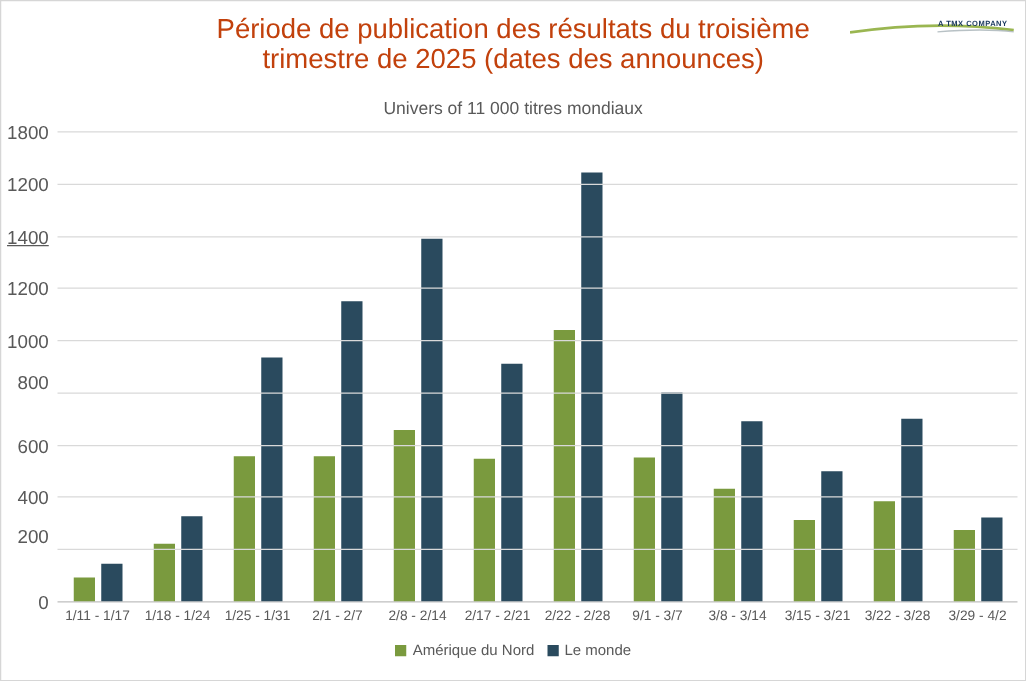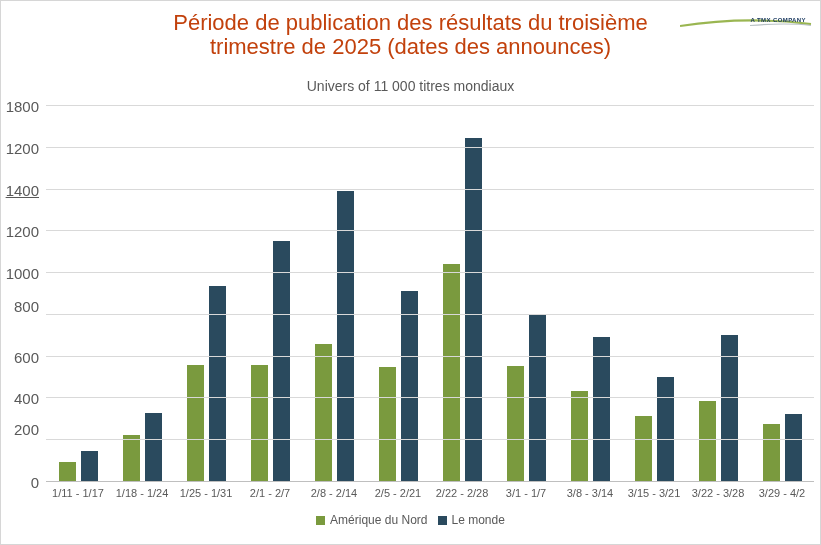--- a/index.html
+++ b/index.html
@@ -128,23 +128,23 @@
       <span class="y-tick-label" style="left: 2px; top: 180.556px; text-decoration: underline;">1400</span>
       <span class="y-tick-label" style="left: 2px; top: 138.778px;">1200</span>
       <span class="y-tick-label" style="left: 2px; top: 97px;">1800</span>
     </div>
   <div class="xlabels" id="xlabels">
       <span class="x-tick-label">1/11 - 1/17</span>
       <span class="x-tick-label">1/18 - 1/24</span>
       <span class="x-tick-label">1/25 - 1/31</span>
       <span class="x-tick-label">2/1 - 2/7</span>
       <span class="x-tick-label">2/8 - 2/14</span>
-      <span class="x-tick-label">2/5 - 2/21</span>
+      <span class="x-tick-label">2/17 - 2/21</span>
       <span class="x-tick-label">2/22 - 2/28</span>
-      <span class="x-tick-label">3/1 - 1/7</span>
+      <span class="x-tick-label">9/1 - 3/7</span>
       <span class="x-tick-label">3/8 - 3/14</span>
       <span class="x-tick-label">3/15 - 3/21</span>
       <span class="x-tick-label">3/22 - 3/28</span>
       <span class="x-tick-label">3/29 - 4/2</span>
     </div>
 
   <div class="legend">
     <div class="legend-item">
       <span class="swatch" id="swatch0" style="background: rgb(122, 154, 62);"></span>
       <span>Amérique du Nord</span>

